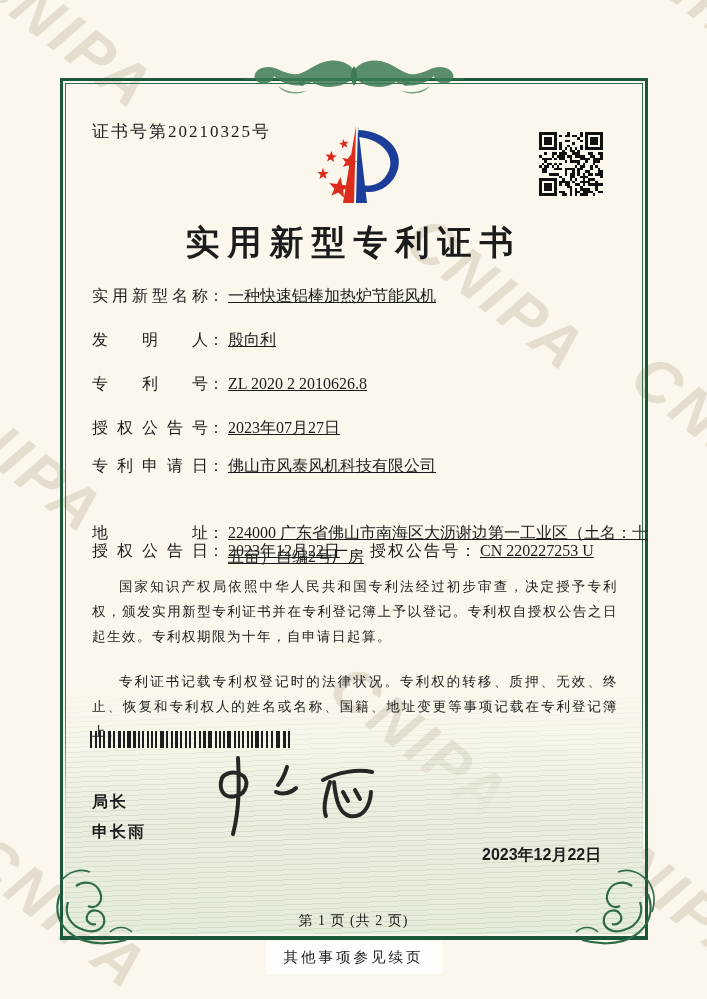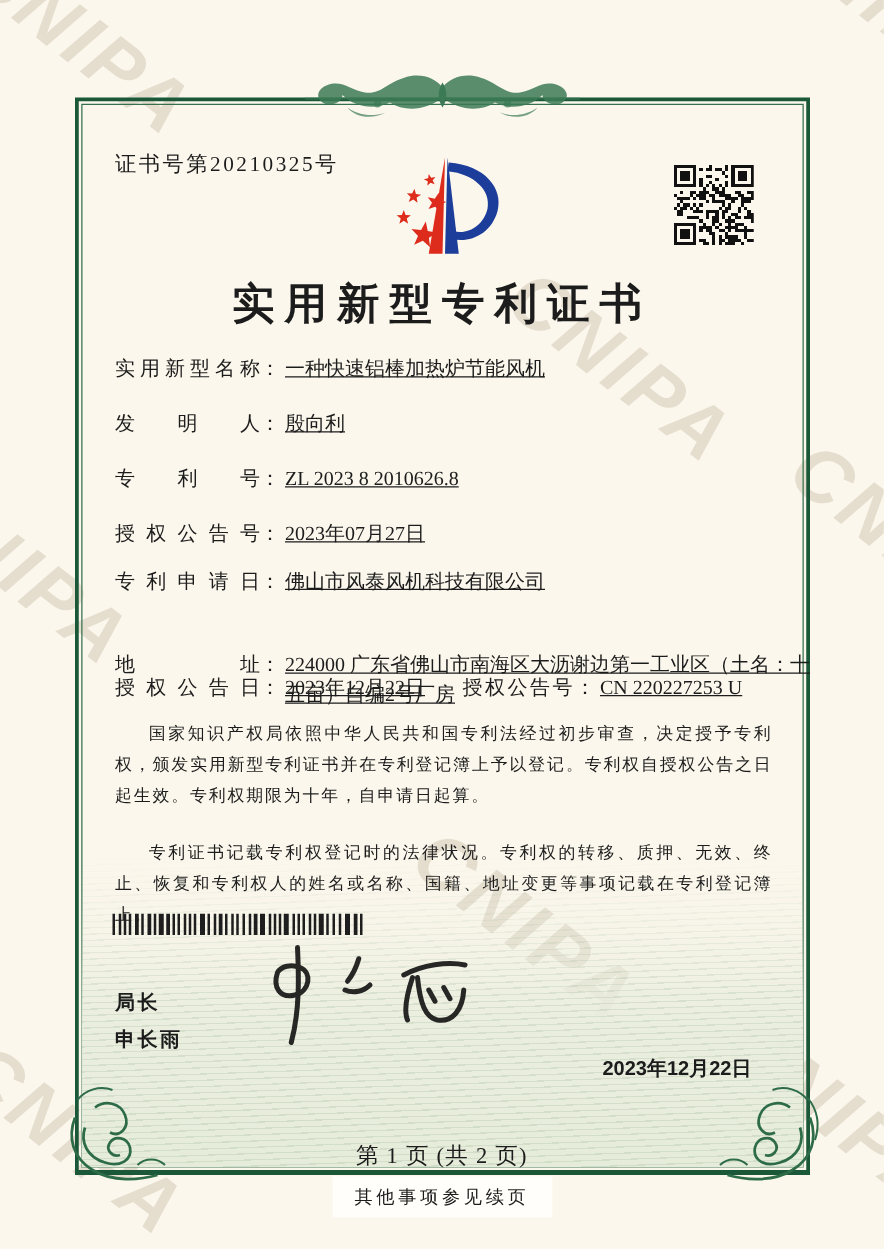--- a/index.html
+++ b/index.html
@@ -39,21 +39,21 @@
   .grantpair2 .l2{letter-spacing:2px;}
   .para{position:absolute;left:92px;width:526px;font-size:13.5px;line-height:25px;
         text-indent:2em;letter-spacing:1.5px;text-align:justify;}
   .barcode{position:absolute;left:90px;top:731px;width:206px;height:17px;}
   .barcode i{position:absolute;top:0;bottom:0;background:#1e1e1e;}
   .officer{position:absolute;left:92px;font-size:16px;font-weight:700;
            font-family:"Liberation Sans","DejaVu Sans",sans-serif;letter-spacing:2px;}
   .sig{position:absolute;left:192px;top:750px;}
   .date{position:absolute;left:482px;top:845px;font-size:16px;font-weight:600;
         font-family:"Liberation Sans","DejaVu Sans",sans-serif;}
-  .pagenum{position:absolute;left:0;right:0;top:912px;text-align:center;font-size:18px;letter-spacing:1px;}
+  .pagenum{position:absolute;left:0;right:0;top:912px;text-align:center;font-size:14px;letter-spacing:1px;}
   .contbox{position:absolute;left:50%;top:941px;transform:translateX(-50%);
            background:#fffefa;padding:7px 18px;font-size:14.5px;letter-spacing:3px;z-index:4;}
 </style>
 </head>
 <body>
 
 <div class="layer">
   <span class="wm" style="left:-40px;top:-4px">CNIPA</span>
   <span class="wm" style="left:600px;top:-36px">CNIPA</span>
   <span class="wm" style="left:392px;top:258px">CNIPA</span>
@@ -433,21 +433,21 @@
 
   <div class="frow" style="top:328px">
     <span class="flabel">发明人</span>
     <span>：</span>
     <span class="fvalue">殷向利</span>
   </div>
 
   <div class="frow" style="top:372px">
     <span class="flabel">专利号</span>
     <span>：</span>
-    <span class="fvalue">ZL 2023 8 2010626.8</span>
+    <span class="fvalue">ZL 2020 2 2010626.8</span>
   </div>
 
   <div class="frow" style="top:416px">
     <span class="flabel">授权公告号</span>
     <span>：</span>
     <span class="fvalue">2023年07月27日</span>
   </div>
 
   <div class="frow" style="top:454px">
     <span class="flabel">专利申请日</span>

